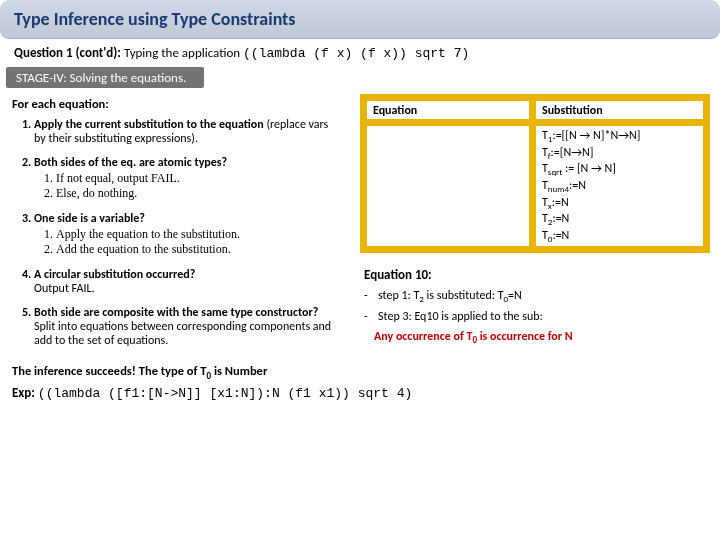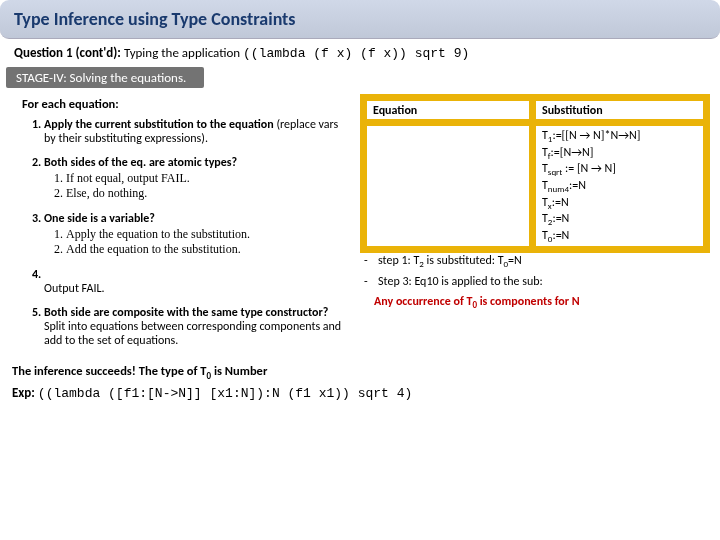--- a/index.html
+++ b/index.html
@@ -31,23 +31,22 @@
     background: #737373;
     color: #fff;
     display: inline-block;
     padding: 3px 18px 3px 10px;
     margin: 2px 0 4px 6px;
     font-size: 13px;
     border-radius: 2px;
   }
   .content {
     display: flex;
-    gap: 10px;
+    gap: 20px;
     padding: 0 10px;
-    justify-content: flex-end;
   }
   .left {
     width: 330px;
   }
   .right {
     width: 350px;
   }
   .for-each {
     font-weight: bold;
     font-size: 12.5px;
@@ -125,21 +124,21 @@
 </head>
 <body>
 
 
 
 <div class="title-bar">Type Inference using Type Constraints</div>
 
 <div class="question-line">
   <span class="label">Question 1 (cont'd):</span>
   <span>Typing the application</span>
-  <span class="code">((lambda (f x)  (f x)) sqrt 9)</span>
+  <span class="code">((lambda (f x)  (f x)) sqrt 7)</span>
 </div>
 
 <div class="stage-bar">STAGE-IV: Solving the equations.</div>
 
 <div class="content">
   <div class="left">
     <div class="for-each">For each equation:</div>
     <ol class="steps">
       <li>
         <span>Apply the current substitution to the equation</span>
@@ -153,21 +152,21 @@
         </ol>
       </li>
       <li>
         <span>One side is a variable?</span>
         <ol class="substeps">
           <li>Apply the equation to the substitution.</li>
           <li>Add the equation to the substitution.</li>
         </ol>
       </li>
       <li>
-        <br>
+        <span>A circular substitution occurred?</span><br>
         <span class="body">Output FAIL.</span>
       </li>
       <li>
         <span>Both side are composite with the same type constructor?</span><br>
         <span class="body">Split into equations between corresponding components and add to the set of equations.</span>
       </li>
     </ol>
   </div>
 
   <div class="right">
@@ -187,28 +186,29 @@
             <div><span>T</span><span class="sub">num4</span><span>:=N</span></div>
             <div><span>T</span><span class="sub">x</span><span>:=N</span></div>
             <div><span>T</span><span class="sub">2</span><span>:=N</span></div>
             <div><span>T</span><span class="sub">0</span><span>:=N</span></div>
           </div>
         </td>
       </tr>
     </tbody>
       </table>
 
+    <div class="eq-title">Equation 10:</div>
     <div class="dash-list">
       <div>
         <span>step 1: T</span><span class="sub">2</span><span> is substituted: T</span><span class="sub">0</span><span>=N</span>
       </div>
       <div>Step 3: Eq10 is applied to the sub:</div>
     </div>
     <div class="red" style="margin:6px 0 0 14px">
-      <span>Any occurrence of T</span><span class="sub">0</span><span> is components for N</span>
+      <span>Any occurrence of T</span><span class="sub">0</span><span> is occurrence for N</span>
     </div>
   </div>
 </div>
 
 <div class="final" style="text-align:left; padding-right:36px">
   <span>The inference succeeds! The type of T</span><span class="sub">0</span><span> is Number</span>
 </div>
 
 <div class="exp-line">
   <b>Exp:</b>

